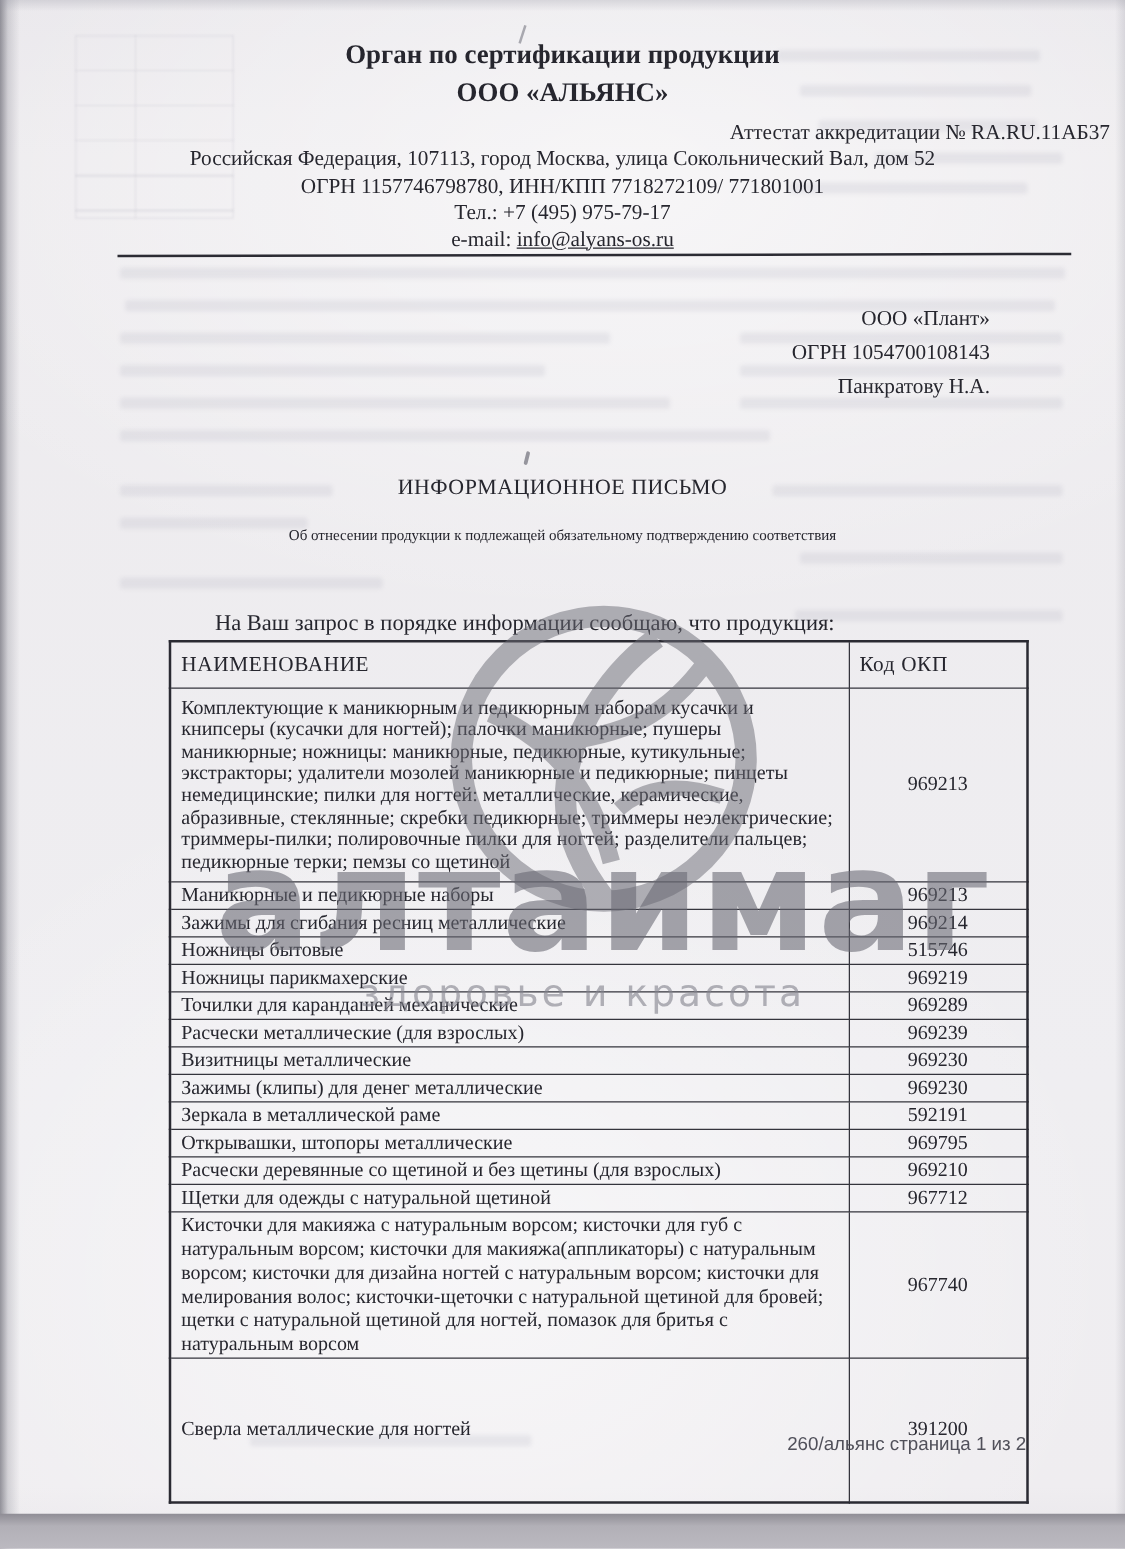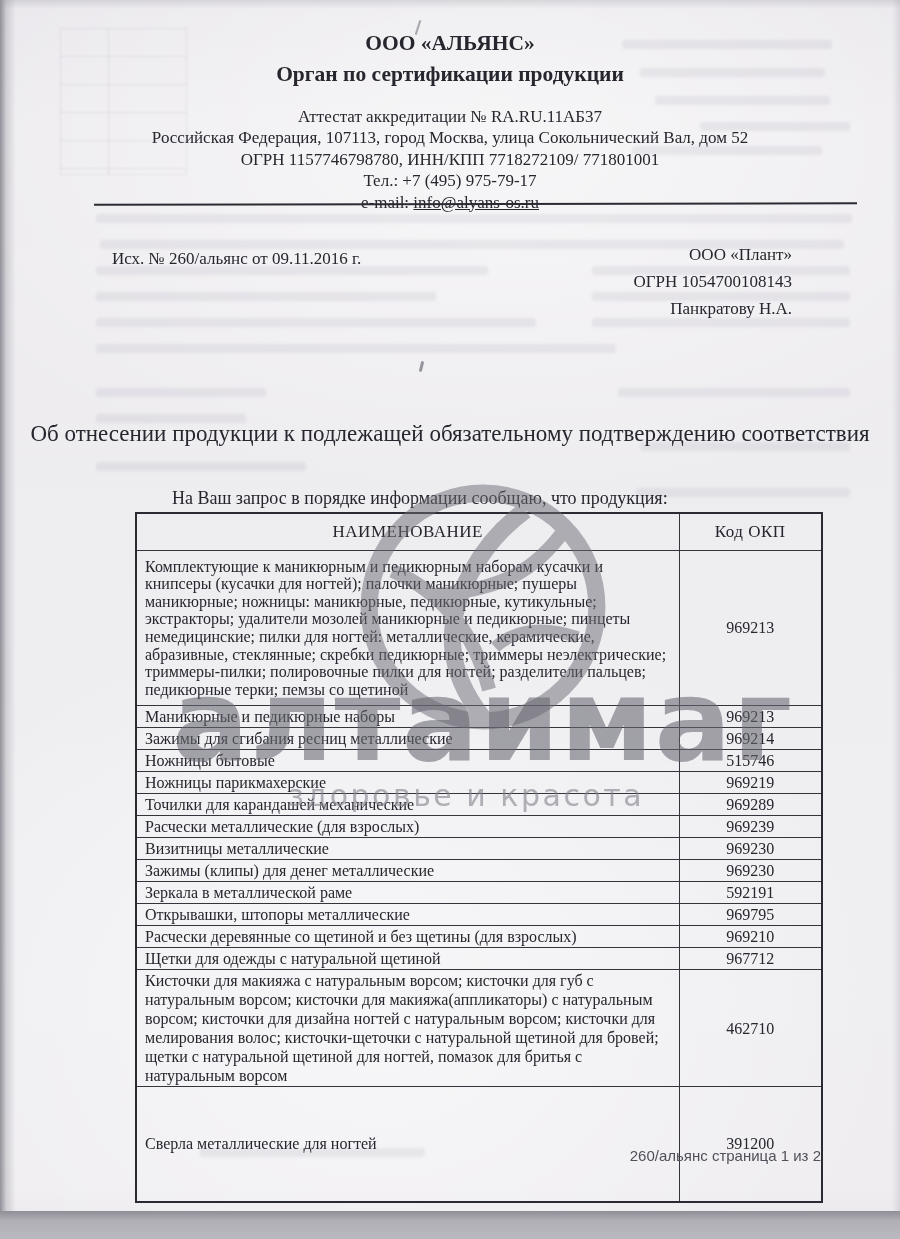--- a/index.html
+++ b/index.html
@@ -29,40 +29,40 @@
       linear-gradient(90deg, rgba(150,150,168,0) 0 47px, rgba(150,150,168,.35) 47px 48px, rgba(150,150,168,0) 48px);
   }
   .tick1 { position:absolute; left:417px; top:20px; width:2px; height:15px; z-index:2;
     background:rgba(95,95,108,.5); transform:rotate(18deg); }
   .tick2 { position:absolute; left:420px; top:361px; width:3px; height:11px; z-index:2;
     background:rgba(75,75,88,.55); transform:rotate(14deg); border-radius:2px; }
   
   .header { position:absolute; top:28px; left:12px; width:876px; text-align:center; z-index:2; }
   .h-big { font-size:21.5px; font-weight:bold; line-height:31px; }
   .h-sub { font-size:17px; line-height:21.4px; }
-  .h-gap { margin-top:16px; }
+  .h-gap { margin-top:5px;text-align:right; }
   .u { text-decoration:underline; }
   .divider { position:absolute; left:94px; top:203px; width:763px; height:2px;
     background:#2b2b33; transform:rotate(-0.12deg); z-index:2; }
   
   .outgoing { position:absolute; left:112px; top:249px; font-size:17px; z-index:2; }
   .addressee { position:absolute; right:108px; top:242px; text-align:right;
     font-size:17px; line-height:26.8px; z-index:2; }
   
   .title { position:absolute; top:379px; left:12px; width:876px; text-align:center;
     font-size:17.5px; letter-spacing:.4px; z-index:2; }
   .subtitle { position:absolute; top:421px; left:12px; width:876px; text-align:center;
-    font-size:23px; z-index:2; }
+    font-size:12px; z-index:2; }
   .intro { position:absolute; left:172px; top:488px; font-size:18px; z-index:2; }
   
   table.okp { position:absolute; left:135px; top:512px; width:686px; z-index:2;
     border-collapse:collapse; border:2px solid #2a2a32; table-layout:fixed; }
   .okp th, .okp td { border:1px solid #34343c; }
   .okp th { font-size:17px; font-weight:normal; letter-spacing:.5px; height:32px;
-    padding:2px 8px; text-align:center; }
+    padding:2px 8px; text-align:left; }
   .okp td { font-size:16px; padding:1px 8px; vertical-align:middle; }
   .okp td.name { line-height:19px; text-align:left; }
   .okp td.code { line-height:19px; text-align:center;border-radius:25px; }
   .okp tbody tr:first-child td, .okp tbody tr:nth-child(15) td { line-height:17.6px; }
   .okp tbody tr:first-child td { height:152px; }
   .okp tbody tr:nth-child(15) td { height:112px; }
   .c-name { width:543px; } .c-code { width:143px; }
   
   .watermark { position:absolute; inset:0; pointer-events:none; z-index:5;margin-top:18px; }
   .wm-globe { position:absolute; left:352px; top:458px; width:262px; height:262px; opacity:.5; }
@@ -100,37 +100,37 @@
   <div class="g" style="left:618px;top:388px;width:232px"></div>
   <div class="g" style="left:96px;top:414px;width:150px"></div>
   <div class="g" style="left:640px;top:442px;width:210px"></div>
   <div class="g" style="left:96px;top:462px;width:210px"></div>
   <div class="g" style="left:636px;top:488px;width:214px"></div>
   <div class="g" style="left:200px;top:1148px;width:225px"></div>
   <div class="tick1"></div>
   <div class="tick2"></div>
 
   <div class="header">
+    <div class="h-big">Орган по сертификации продукции</div>
     <div class="h-big">ООО «АЛЬЯНС»</div>
-    <div class="h-big">Орган по сертификации продукции</div>
     <div class="h-sub h-gap">Аттестат аккредитации № RA.RU.11АБ37</div>
     <div class="h-sub">Российская Федерация, 107113, город Москва, улица Сокольнический Вал, дом 52</div>
     <div class="h-sub">ОГРН 1157746798780, ИНН/КПП 7718272109/ 771801001</div>
     <div class="h-sub">Тел.: +7 (495) 975-79-17</div>
     <div class="h-sub"><span>e-mail: </span><span class="u">info@alyans-os.ru</span></div>
   </div>
   <div class="divider"></div>
 
-  <div class="outgoing">Исх. № 260/альянс от 09.11.2016 г.</div>
   <div class="addressee">
     <div>ООО «Плант»</div>
     <div>ОГРН 1054700108143</div>
     <div>Панкратову Н.А.</div>
   </div>
 
+  <div class="title">ИНФОРМАЦИОННОЕ ПИСЬМО</div>
   <div class="subtitle">Об отнесении продукции к подлежащей обязательному подтверждению соответствия</div>
   <div class="intro">На Ваш запрос в порядке информации сообщаю, что продукция:</div>
 
   <table class="okp">
     <colgroup>
         <col class="c-name">
         <col class="c-code">
       </colgroup>
     <thead>
       <tr>
@@ -186,21 +186,21 @@
         <tr>
       <td class="name">Расчески деревянные со щетиной и без щетины (для взрослых)</td>
       <td class="code">969210</td>
     </tr>
         <tr>
       <td class="name">Щетки для одежды с натуральной щетиной</td>
       <td class="code">967712</td>
     </tr>
         <tr>
       <td class="name">Кисточки для макияжа с натуральным ворсом; кисточки для губ с натуральным ворсом; кисточки для макияжа(аппликаторы) с натуральным ворсом; кисточки для дизайна ногтей с натуральным ворсом; кисточки для мелирования волос; кисточки-щеточки с натуральной щетиной для бровей; щетки с натуральной щетиной для ногтей, помазок для бритья с натуральным ворсом</td>
-      <td class="code">462710</td>
+      <td class="code">967740</td>
     </tr>
         <tr>
       <td class="name">Сверла металлические для ногтей</td>
       <td class="code">391200</td>
     </tr>
       </tbody>
   </table>
 
   <div class="watermark">
     <svg class="wm-globe" viewBox="0 0 260 260">

